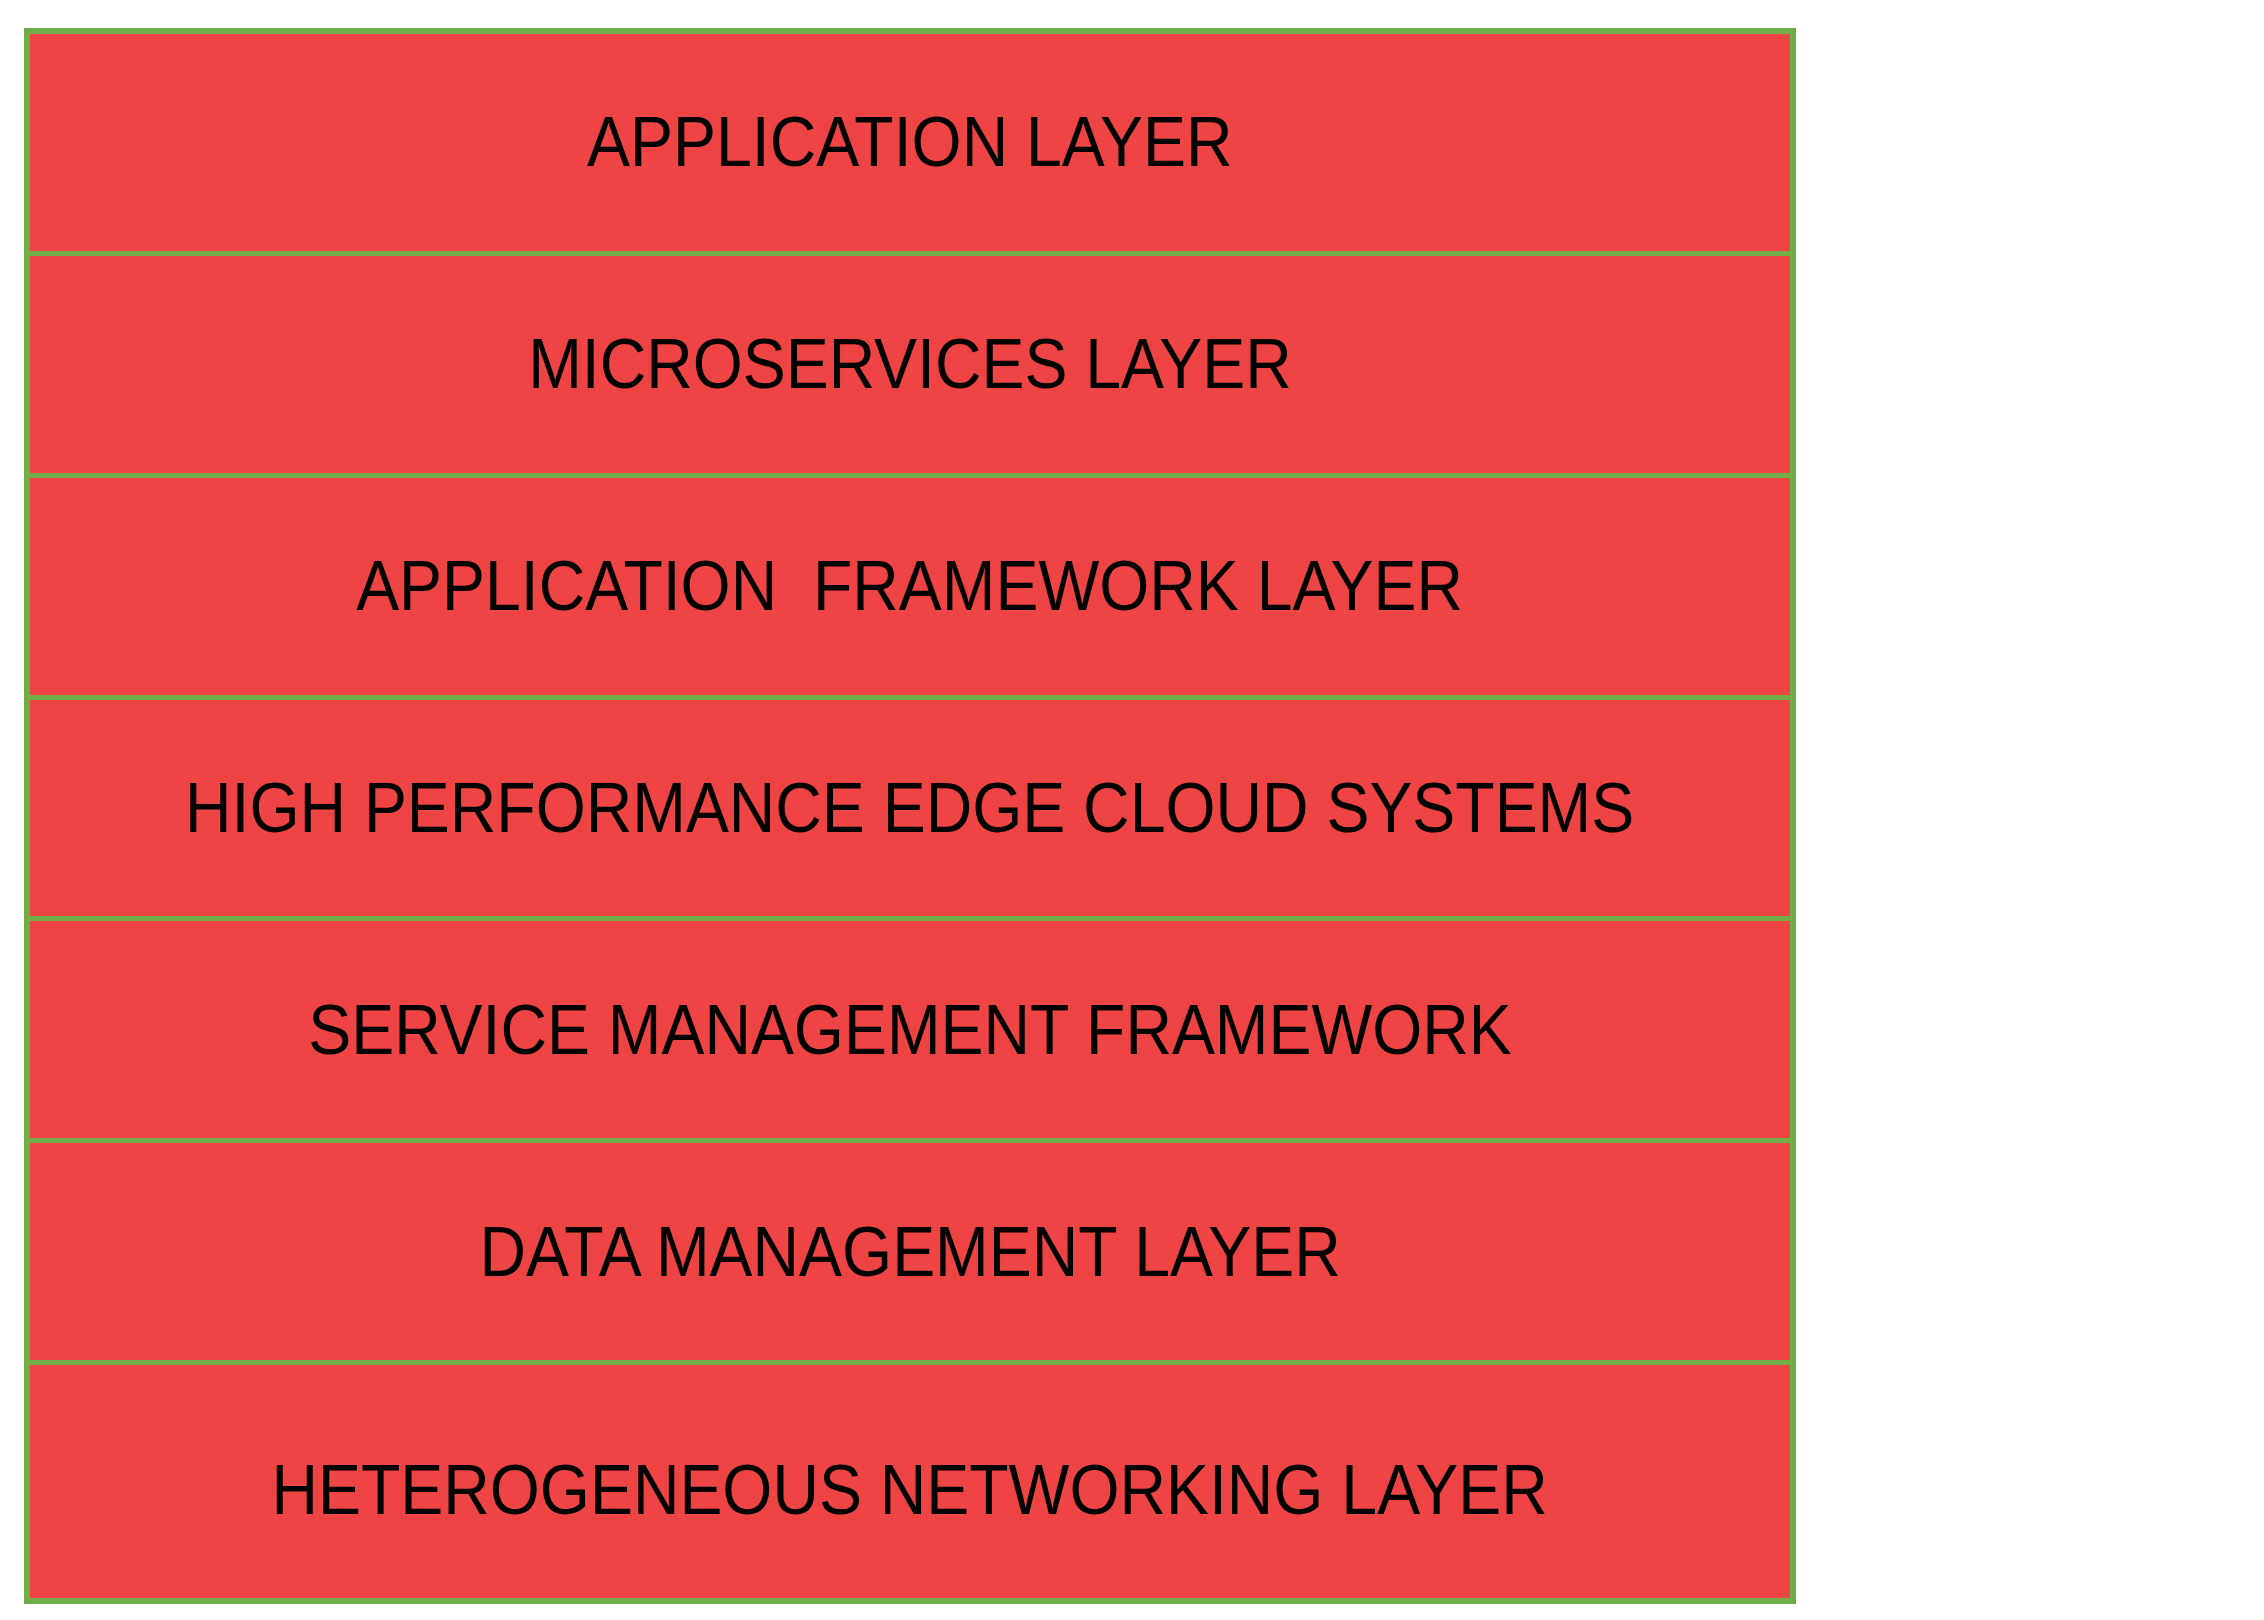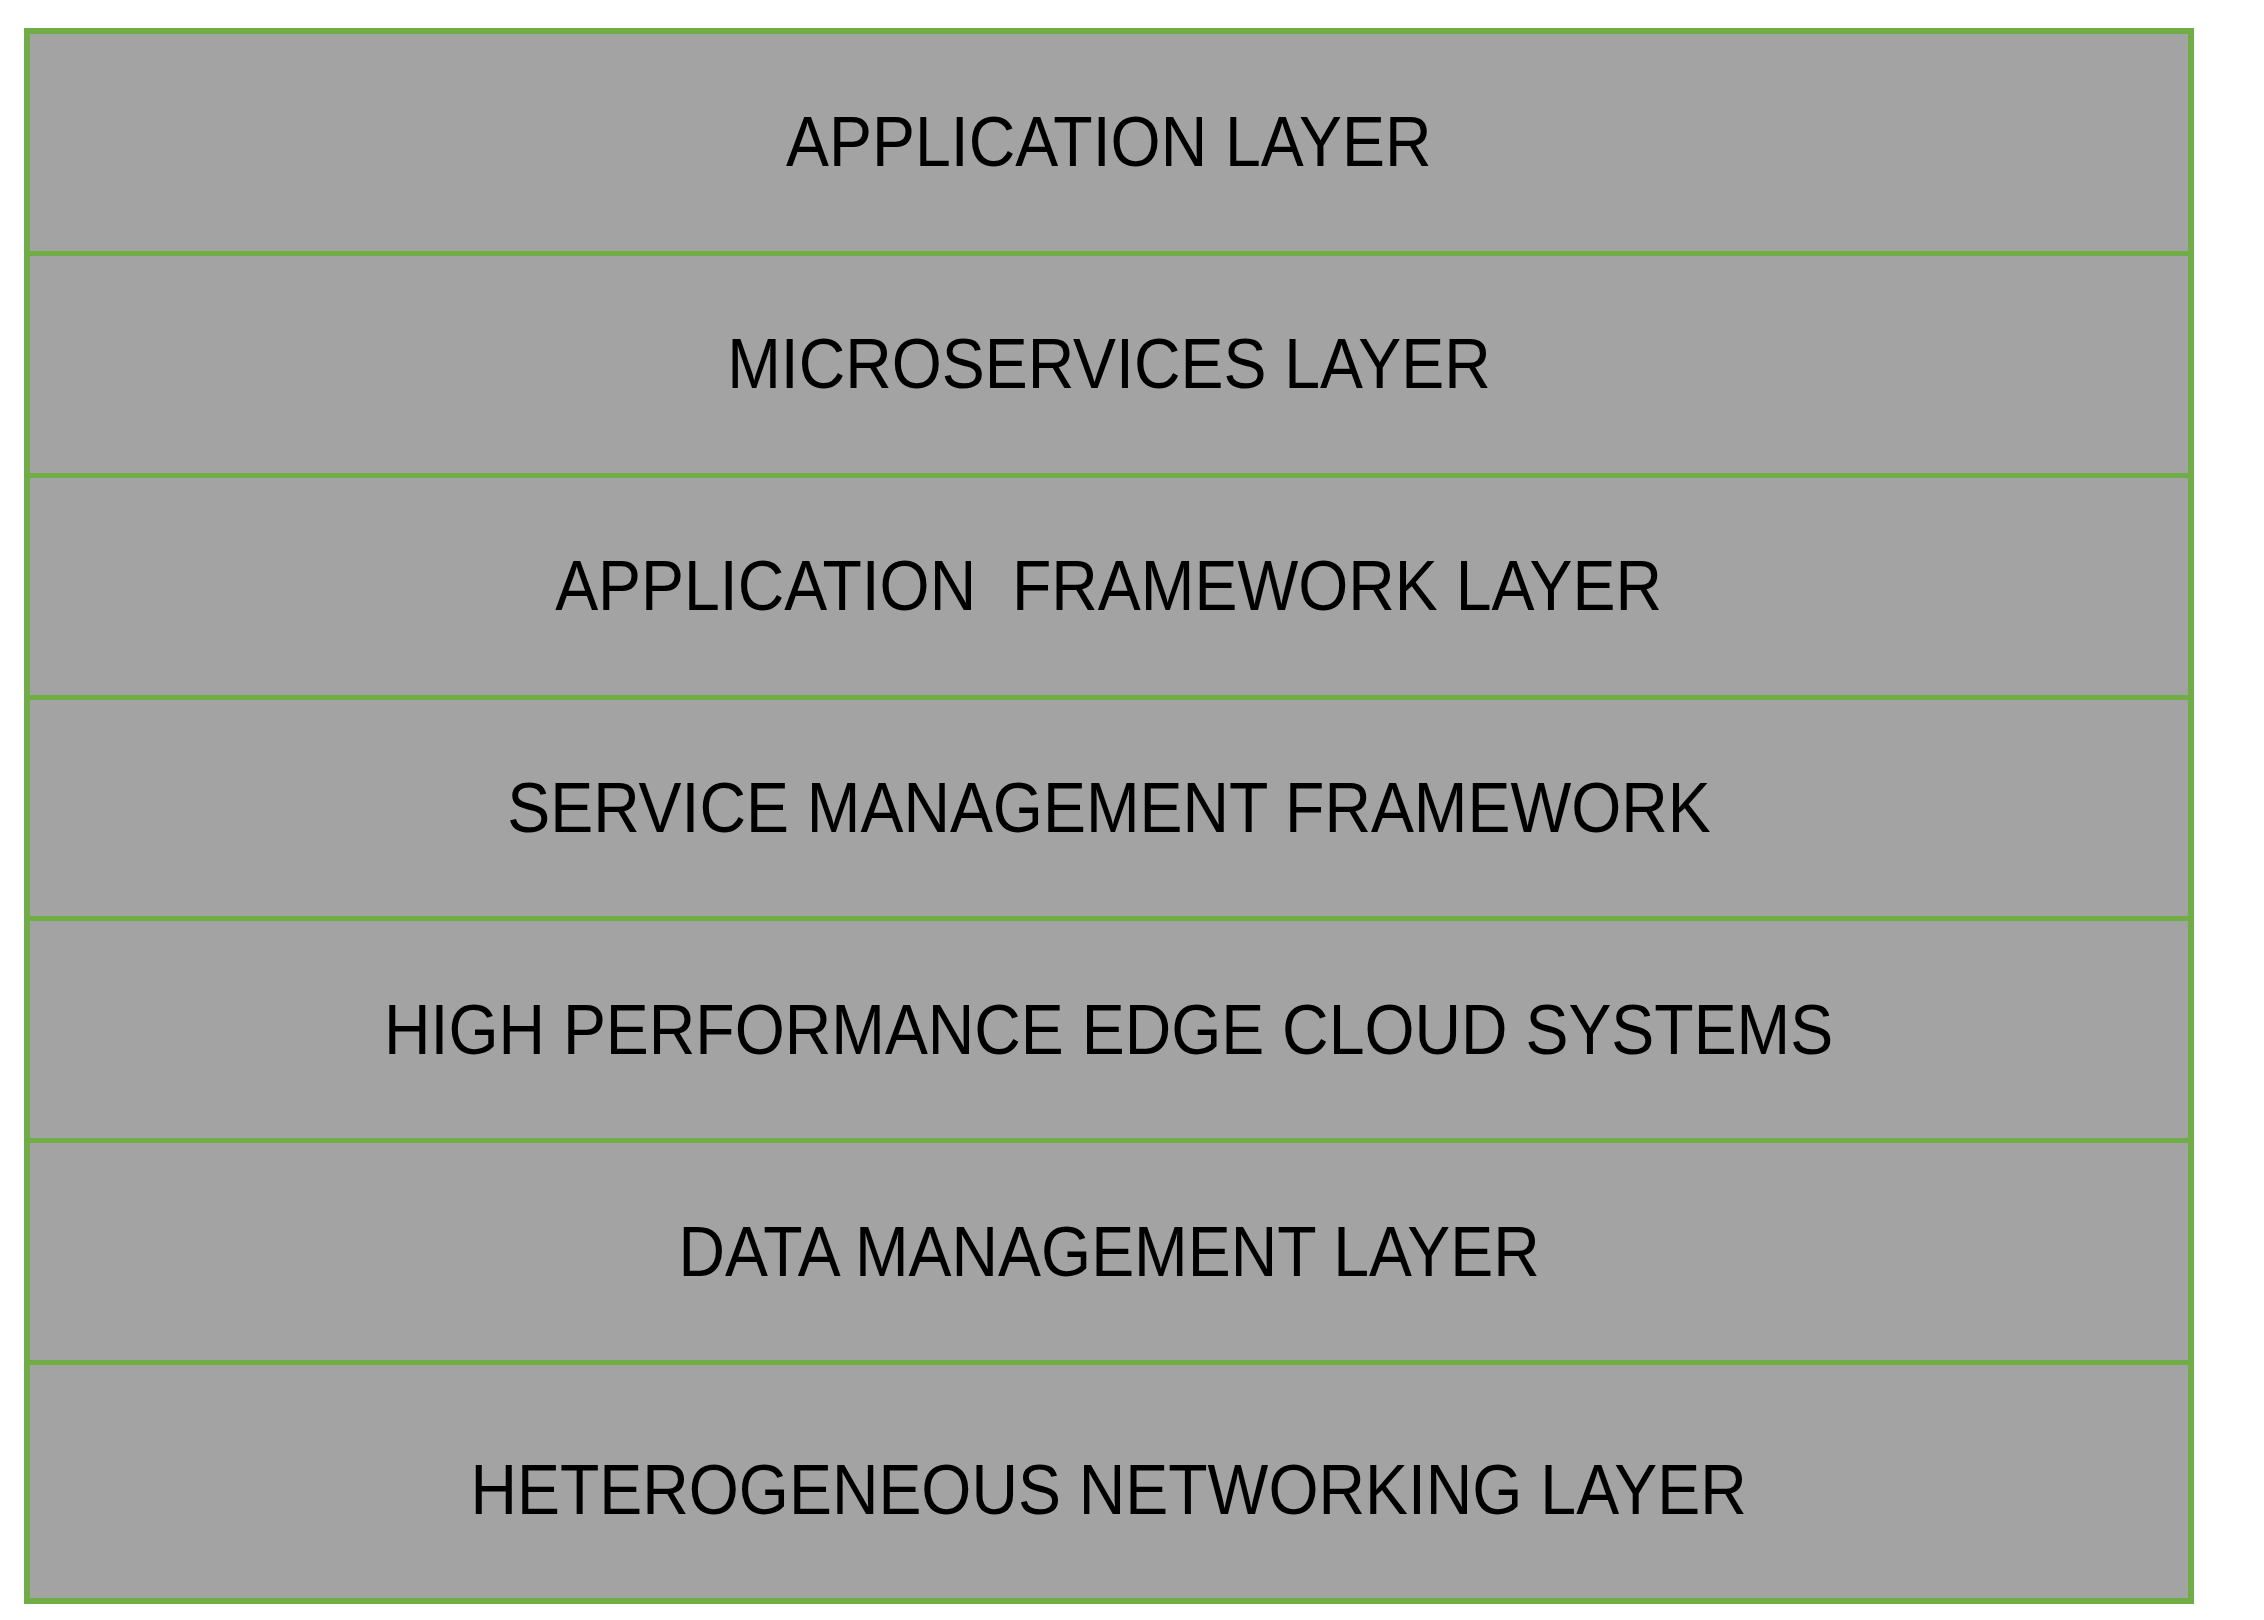--- a/index.html
+++ b/index.html
@@ -10,27 +10,27 @@
   body {
     width: 2264px;
     height: 1620px;
     position: relative;
     font-family: "Liberation Sans", sans-serif;
   }
   .stack {
     position: absolute;
     left: 24px;
     top: 28px;
-    width: 2170px;
+    width: 1772px;
     height: 1576px;
     box-sizing: border-box;
     border: 6.3px solid var(--line, #70ad47);
     display: flex;
     flex-direction: column;
-    background: #a3a3a3;
+    background: #ef4444;
   }
   .layer-row {
     flex: 1 1 0;
     display: flex;
     align-items: center;
     justify-content: center;
     border-bottom: 5.4px solid var(--line, #70ad47);
     box-sizing: border-box;
   }
   .layer-row:last-child {
@@ -55,24 +55,24 @@
   <div class="layer-row">
     <span class="layer-label">APPLICATION LAYER</span>
   </div>
   <div class="layer-row">
     <span class="layer-label">MICROSERVICES LAYER</span>
   </div>
   <div class="layer-row">
     <span class="layer-label">APPLICATION  FRAMEWORK LAYER</span>
   </div>
   <div class="layer-row">
-    <span class="layer-label">SERVICE MANAGEMENT FRAMEWORK</span>
+    <span class="layer-label">HIGH PERFORMANCE EDGE CLOUD SYSTEMS</span>
   </div>
   <div class="layer-row">
-    <span class="layer-label">HIGH PERFORMANCE EDGE CLOUD SYSTEMS</span>
+    <span class="layer-label">SERVICE MANAGEMENT FRAMEWORK</span>
   </div>
   <div class="layer-row">
     <span class="layer-label">DATA MANAGEMENT LAYER</span>
   </div>
   <div class="layer-row">
     <span class="layer-label">HETEROGENEOUS NETWORKING LAYER</span>
   </div>
 </div>
 
 

